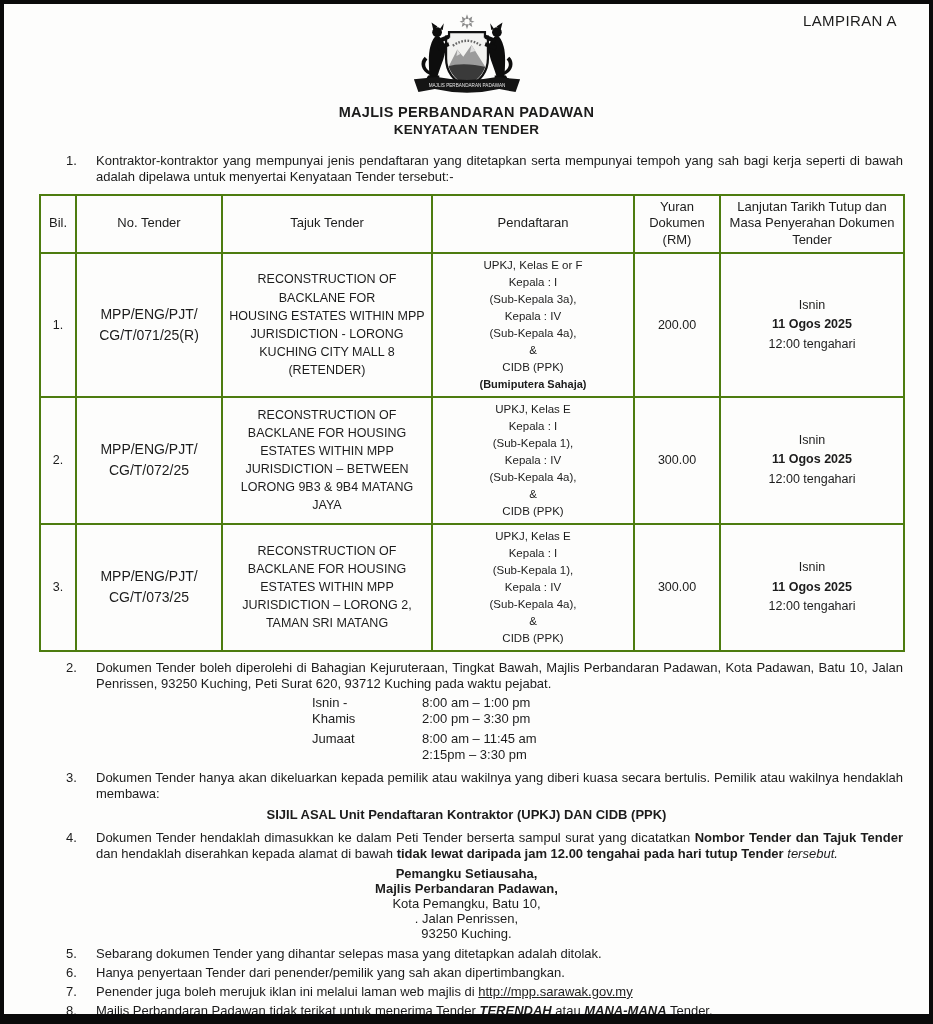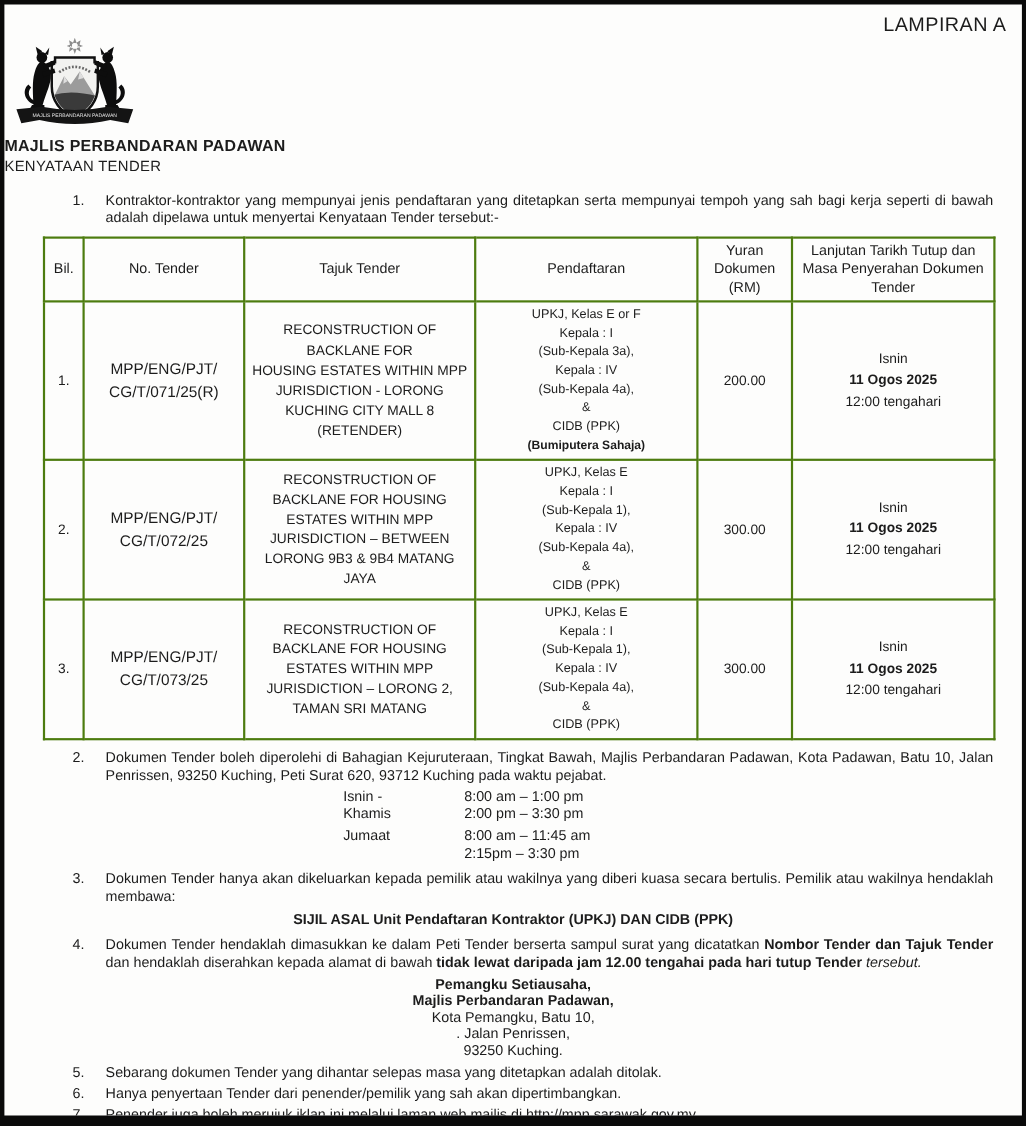--- a/index.html
+++ b/index.html
@@ -10,26 +10,26 @@
     border: 4px solid #0a0a0a; border-bottom-width: 10px;
     position: relative; overflow: hidden;
     font-family: "Liberation Sans", sans-serif;
   }
   .pre { white-space: pre-line; }
   .b { font-weight: bold; }
   .bi { font-weight: bold; font-style: italic; }
   .i { font-style: italic; }
   .u { text-decoration: underline; }
 
-  .lampiran { position: absolute; top: 8px; right: 14px; font-size: 18px; letter-spacing: .4px; }
-
-  .header { padding-top: 28px; }
+  .lampiran { position: absolute; top: 8px; right: 32px; font-size: 15px; letter-spacing: .4px; }
+
+  .header { text-align: center; padding-top: 8px; }
   .crest { width: 128px; height: 86px; display: inline-block; }
   .org-name { font-weight: bold; font-size: 14.5px; letter-spacing: .3px; margin-top: 2px; }
-  .doc-title { font-weight: normal; font-size: 13.5px; letter-spacing: .3px; margin-top: 2px; }
+  .doc-title { font-weight: bold; font-size: 13.5px; letter-spacing: .3px; margin-top: 2px; }
 
   .list-item { display: flex; margin: 0 26px 0 62px; font-size: 13px; line-height: 1.25; }
   .list-item .num { flex: 0 0 30px; }
   .list-item .txt { flex: 1; text-align: justify; }
   .intro { margin-top: 16px; }
 
   table.tender { border-collapse: collapse; table-layout: fixed; margin: 8px 0 0 35px; width: 864px; }
   table.tender th, table.tender td { border: 2px solid #4d7c0f; text-align: center; vertical-align: middle; padding: 3px 4px; }
   table.tender th { font-weight: normal; font-size: 13px; line-height: 1.3; height: 58px; }
   td.bil-cell { font-size: 12.5px; }

